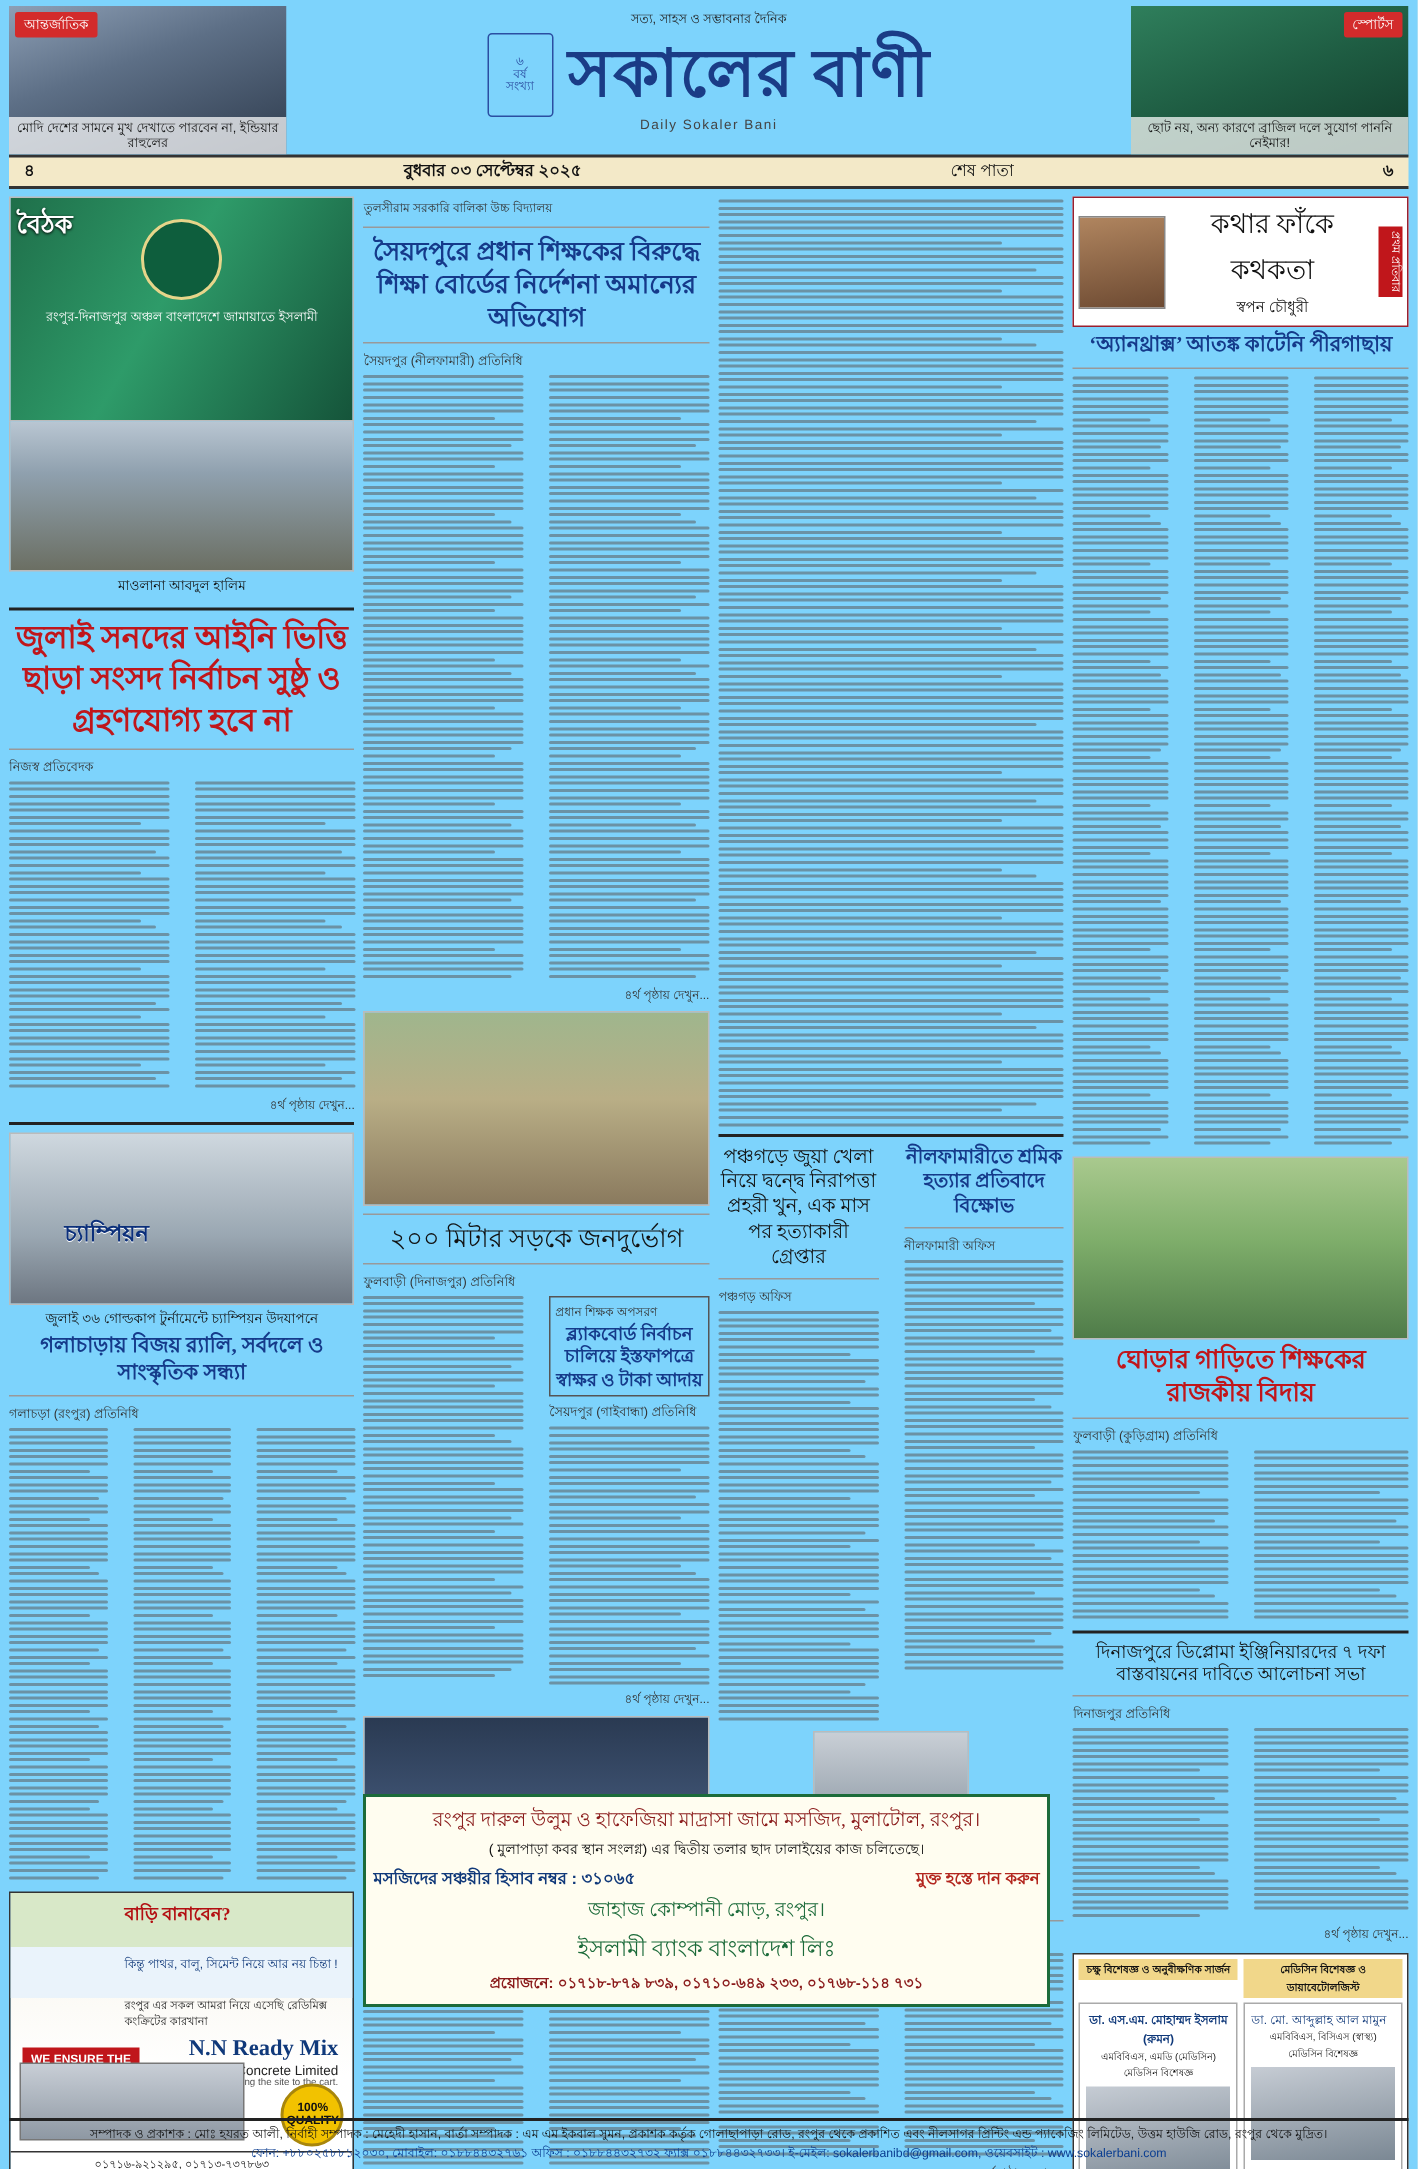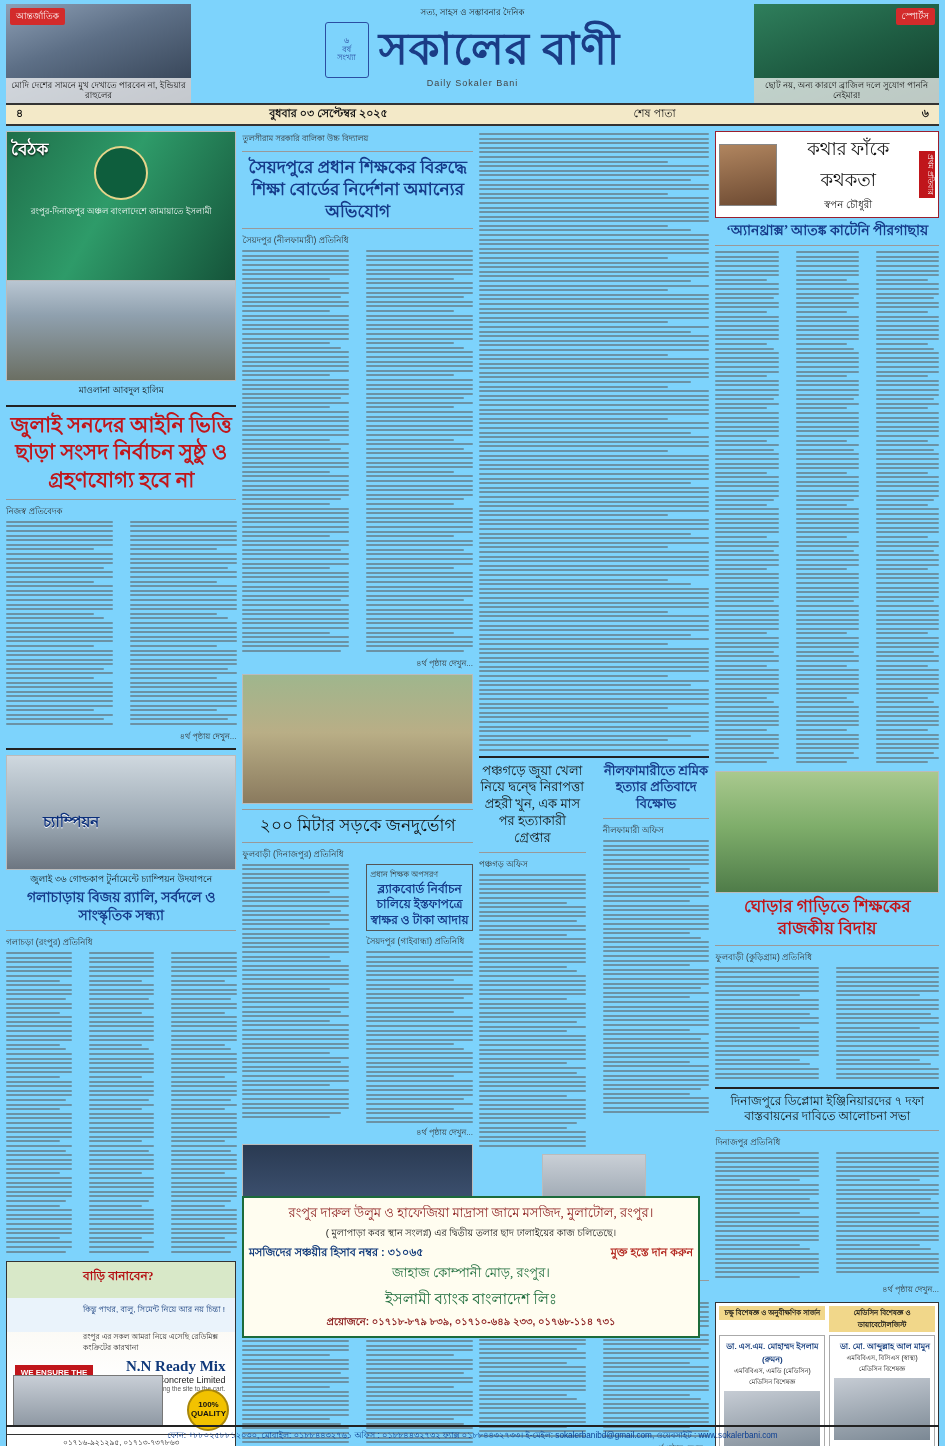--- a/index.html
+++ b/index.html
@@ -1793,21 +1793,21 @@
           </div>
         </div>
         <div style="display:flex;gap:4px;margin-top:3px">
           <div class="doc-card" style="flex:1">
             <div style="font-size:8px;font-weight:bold;text-align:center;color:#10397a">ডা. এস.এম. মোহাম্মদ ইসলাম (রুমন)</div>
             <div style="font-size:6.5px;text-align:center;white-space:pre-line">এমবিবিএস, এমডি (মেডিসিন)
 মেডিসিন বিশেষজ্ঞ</div>
             <div class="doc-photo" style="margin-top:3px"></div>
           </div>
           <div class="doc-card" style="flex:1">
-            <div style="font-size:8px;font-weight:bold;text-align:right;color:#10397a">ডা. মো. আব্দুল্লাহ আল মামুন</div>
+            <div style="font-size:8px;font-weight:normal;text-align:left;color:#10397a">ডা. মো. আব্দুল্লাহ আল মামুন</div>
             <div style="font-size:6.5px;text-align:center;white-space:pre-line">এমবিবিএস, বিসিএস (স্বাস্থ্য)
 মেডিসিন বিশেষজ্ঞ</div>
             <div class="doc-photo" style="margin-top:3px"></div>
           </div>
         </div>
 
       </div>
     </div>
   </div>
 
@@ -1817,16 +1817,17 @@
     <div style="display:flex;align-items:center;justify-content:space-between;margin-top:3px">
       <div style="font-size:11px;font-weight:bold;color:#10397a">মসজিদের সঞ্চয়ীর হিসাব নম্বর : ৩১০৬৫</div>
       <div style="font-size:11px;font-weight:bold;color:#b3261e">মুক্ত হস্তে দান করুন</div>
     </div>
     <div class="hl-black" style="font-size:13px;color:#1c6b3a">জাহাজ কোম্পানী মোড়, রংপুর।</div>
     <div class="hl-black" style="font-size:15px;color:#1c6b3a;margin-top:3px">ইসলামী ব্যাংক বাংলাদেশ লিঃ</div>
     <div style="font-size:10px;font-weight:bold;color:#8a1a1a;margin-top:2px">প্রয়োজনে: ০১৭১৮-৮৭৯ ৮৩৯, ০১৭১০-৬৪৯ ২৩৩, ০১৭৬৮-১১৪ ৭৩১</div>
   </div>
 
   <div class="footer">
+    <div>সম্পাদক ও প্রকাশক : মোঃ হযরত আলী, নির্বাহী সম্পাদক : মেহেদী হাসান, বার্তা সম্পাদক : এম এম ইকবাল সুমন, প্রকাশক কর্তৃক গোলাছাপাড়া রোড, রংপুর থেকে প্রকাশিত এবং নীলসাগর প্রিন্টিং এন্ড প্যাকেজিং লিমিটেড, উত্তম হাউজি রোড, রংপুর থেকে মুদ্রিত।</div>
     <div class="l2">ফোন: +৮৮০২৫৮৮১২০৩০, মোবাইল: ০১৮৮৪৪৩২৭৬১ অফিস : ০১৮৮৪৪৩২৭৩২ ফ্যাক্স ০১৮৮৪৪৩২৭৩৩। ই-মেইল: sokalerbanibd@gmail.com, ওয়েবসাইট : www.sokalerbani.com</div>
   </div>
 
 </div>
 
 </body></html>

